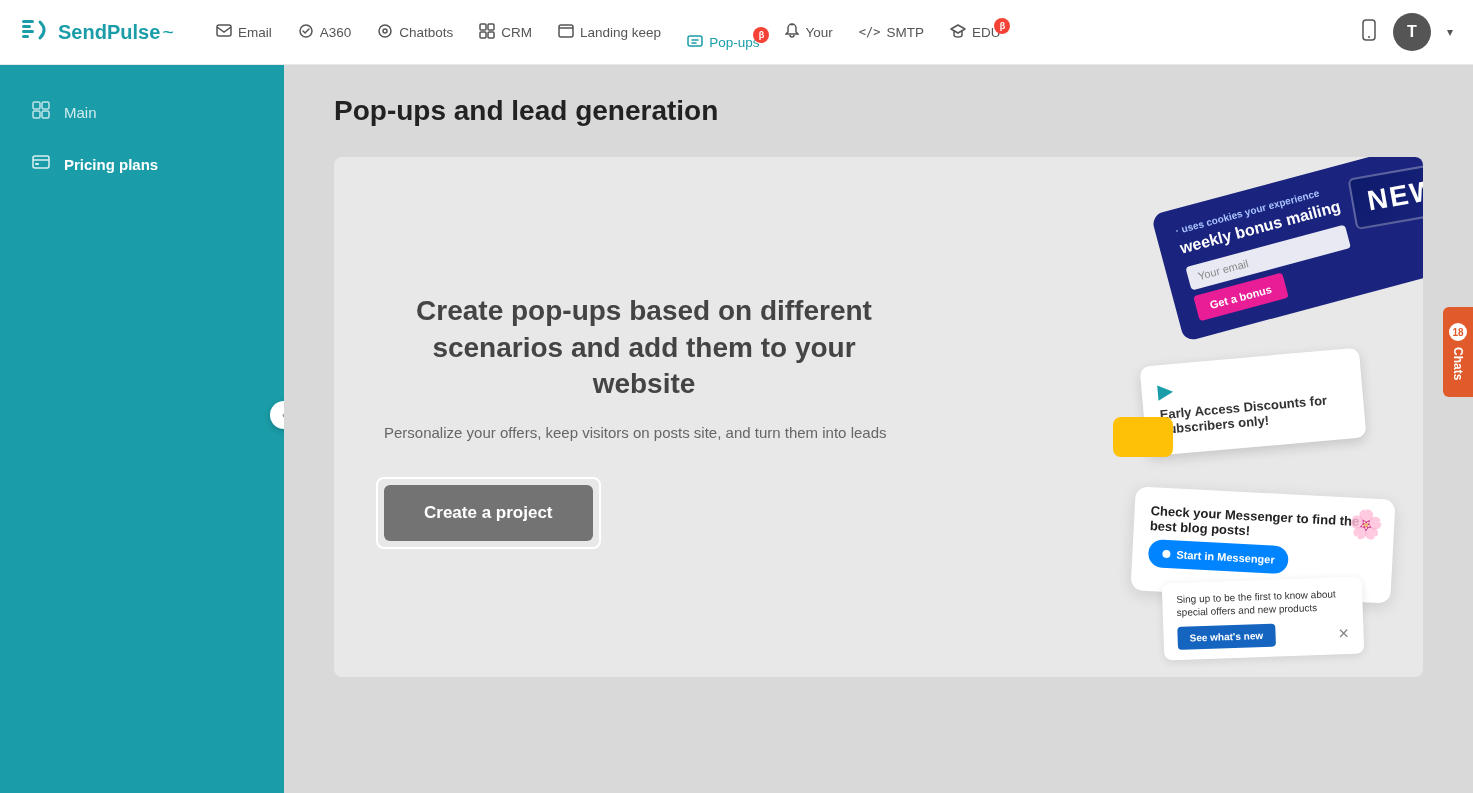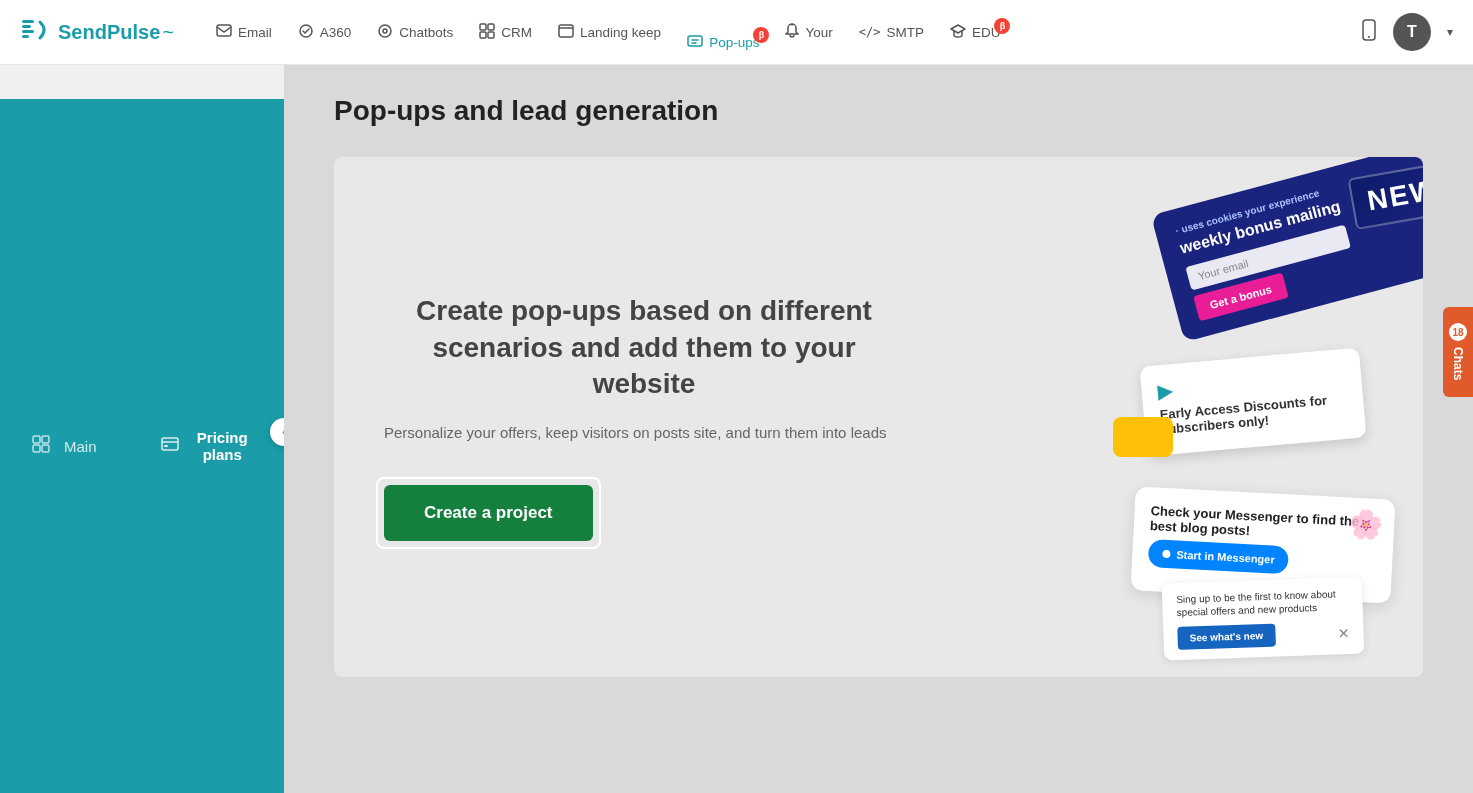--- a/index.html
+++ b/index.html
@@ -101,25 +101,24 @@
       display: flex;
       flex: 1;
       overflow: hidden;
     }
 
     
     .sidebar {
       width: 284px;
       background: #1a9da8;
       display: flex;
-      flex-direction: row;
+      flex-direction: column;
       padding: 20px 0;
       flex-shrink: 0;
       position: relative;
-      margin-top: 34px;
     }
     .sidebar-item {
       display: flex;
       align-items: center;
       gap: 14px;
       padding: 14px 24px;
       color: rgba(255,255,255,0.75);
       cursor: pointer;
       font-size: 15px;
       border-radius: 4px;
@@ -187,21 +186,21 @@
       line-height: 1.3;
       text-align: center;
     }
     .promo-desc {
       font-size: 15px;
       color: #666;
       margin-bottom: 40px;
       line-height: 1.5;
     }
     .create-btn {
-      background: #15803d;
+      background: #737373;
       color: white;
       border: none;
       padding: 18px 40px;
       font-size: 17px;
       font-weight: 600;
       border-radius: 6px;
       cursor: pointer;
       display: inline-block;
       position: relative;
     }

